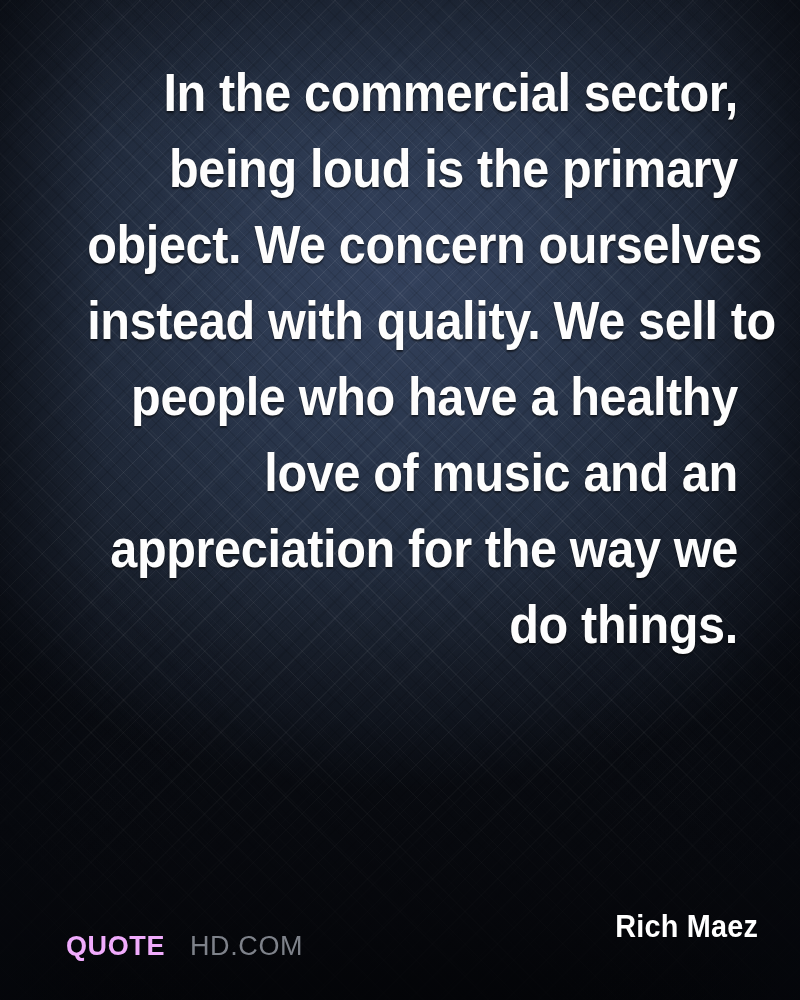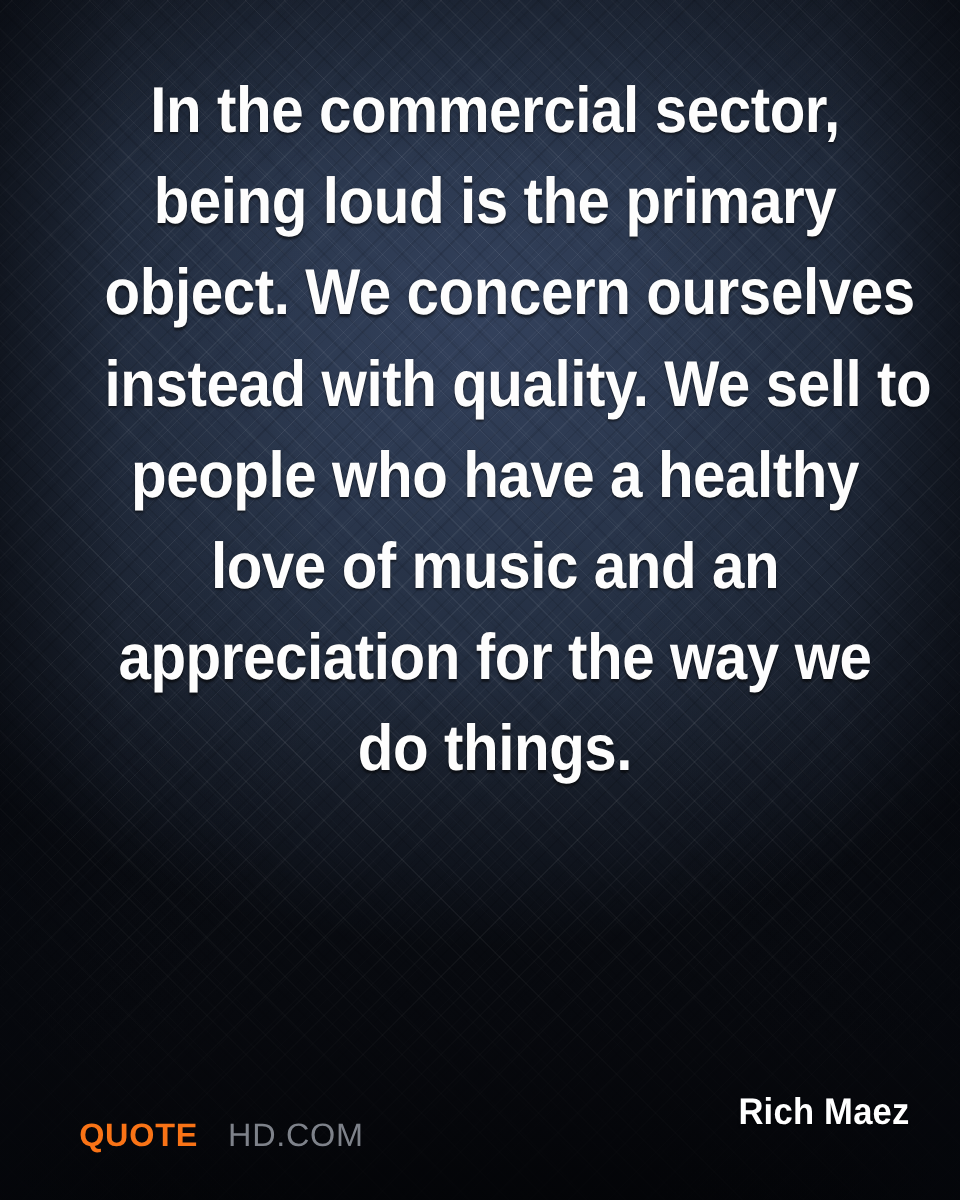--- a/index.html
+++ b/index.html
@@ -88,21 +88,21 @@
     opacity: 0.92;
     mix-blend-mode: normal;
   }
 
   
   .quote {
     position: absolute;
     left: 0;
     right: 0;
     top: 54px;
-    text-align: center;
+    text-align: right;
     padding: 0 26px;
     box-sizing: border-box;
     margin-left: 25px;
   }
 
   .quote-line {
     display: block;
     color: #fdfdfd;
     font-family: "Liberation Sans Narrow", "Liberation Sans", sans-serif;
     font-weight: bold;
@@ -140,21 +140,21 @@
     left: 66px;
     top: 930px;
     font-family: "Liberation Sans", sans-serif;
     font-size: 27px;
     line-height: 32px;
     letter-spacing: 0.6px;
     white-space: nowrap;
     user-select: none;
   }
   .wm-strong {
-    color: #f97316;
+    color: #f0abfc;
     font-weight: bold;
   }
   .wm-light {
     color: #7e828a;
     font-weight: normal;
     margin-left: 25px;
   }
 </style>
 </head>
 <body>

